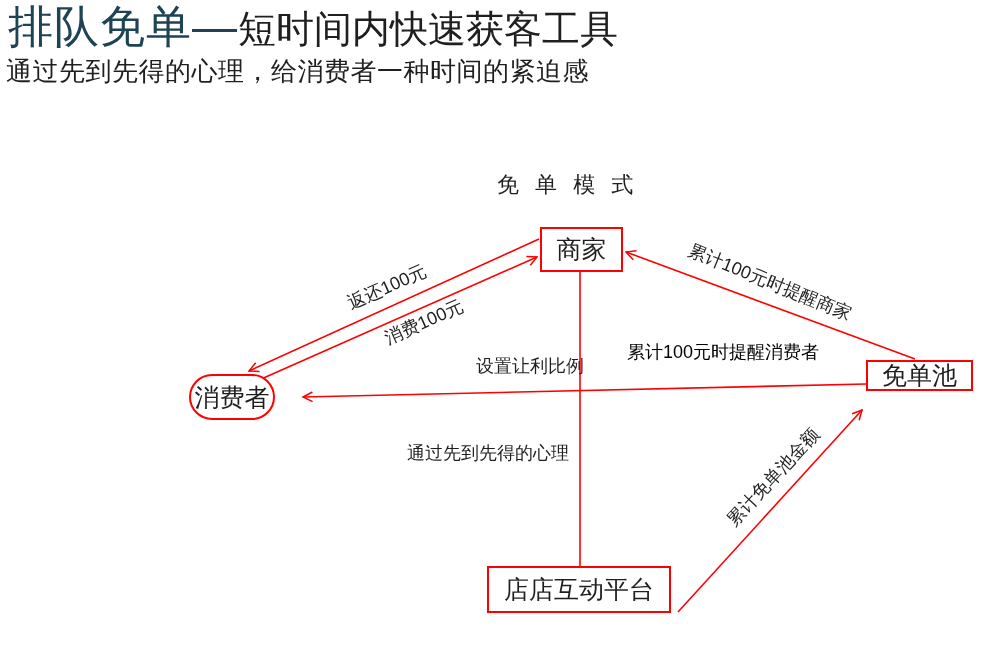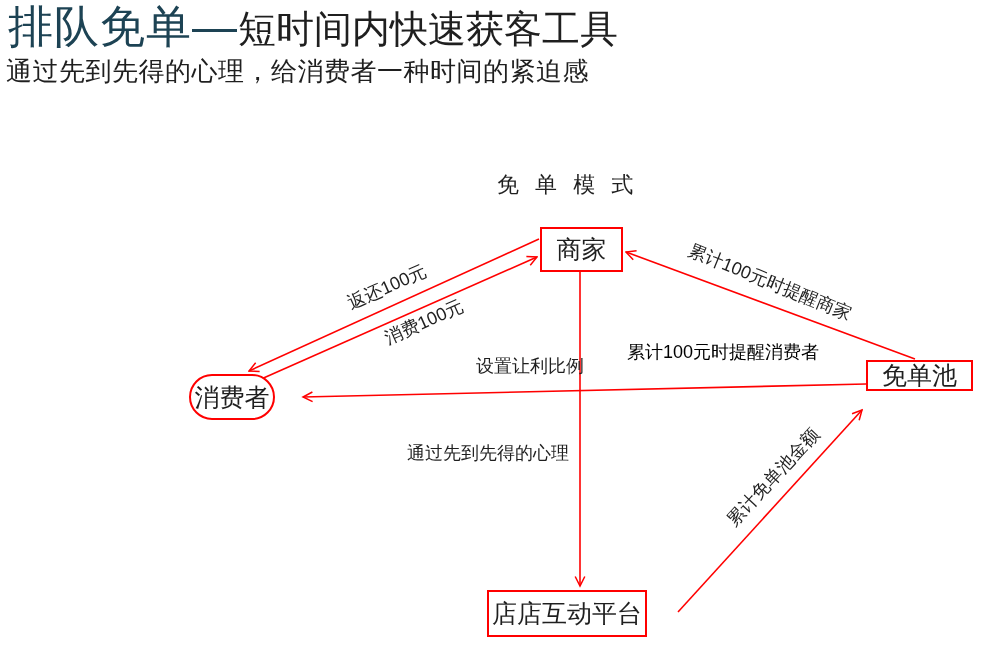--- a/index.html
+++ b/index.html
@@ -108,21 +108,21 @@
         <line x1="915" y1="359" x2="626" y2="252" stroke="#ff0000" stroke-width="1.6" marker-end="url(#arrow)"></line>
         <line x1="866" y1="384" x2="303" y2="397" stroke="#ff0000" stroke-width="1.6" marker-end="url(#arrow)"></line>
         <line x1="580" y1="272" x2="580" y2="586" stroke="#ff0000" stroke-width="1.6" marker-end="url(#arrow)"></line>
         <line x1="678" y1="612" x2="862" y2="410" stroke="#ff0000" stroke-width="1.6" marker-end="url(#arrow)"></line>
       </svg>
 
     <div>
         <div class="node" style="left: 540px; top: 227px; width: 83px; height: 45px; border-color: rgb(255, 0, 0); color: rgb(31, 31, 31);">商家</div>
         <div class="node" style="left: 189px; top: 374px; width: 86px; height: 46px; border-color: rgb(255, 0, 0); color: rgb(31, 31, 31); border-radius: 23px;">消费者</div>
         <div class="node" style="left: 866px; top: 360px; width: 107px; height: 31px; border-color: rgb(255, 0, 0); color: rgb(31, 31, 31);">免单池</div>
-        <div class="node" style="left: 487px; top: 590px; width: 160px; height: 47px; border-color: rgb(255, 0, 0); color: rgb(31, 31, 31);">店店互动平台</div>
+        <div class="node" style="left: 487px; top: 566px; width: 184px; height: 47px; border-color: rgb(255, 0, 0); color: rgb(31, 31, 31);">店店互动平台</div>
       </div>
     <div>
         <div class="edge-label" style="left: 387px; top: 287px; color: rgb(31, 31, 31); transform: translate(-50%, -50%) rotate(-24deg);">返还100元</div>
         <div class="edge-label" style="left: 424px; top: 322px; color: rgb(31, 31, 31); transform: translate(-50%, -50%) rotate(-24deg);">消费100元</div>
         <div class="edge-label" style="left: 770px; top: 282px; color: rgb(31, 31, 31); transform: translate(-50%, -50%) rotate(22deg);">累计100元时提醒商家</div>
         <div class="edge-label" style="left: 510px; top: 366px; color: rgb(31, 31, 31); transform: translate(-50%, -50%) rotate(0deg); margin-left: 20px;">设置让利比例</div>
         <div class="edge-label" style="left: 723px; top: 352px; color: #000000; transform: translate(-50%, -50%) rotate(0deg);">累计100元时提醒消费者</div>
         <div class="edge-label" style="left: 488px; top: 453px; color: rgb(31, 31, 31); transform: translate(-50%, -50%) rotate(0deg);">通过先到先得的心理</div>
         <div class="edge-label" style="left: 773px; top: 477px; color: rgb(31, 31, 31); transform: translate(-50%, -50%) rotate(-47deg);">累计免单池金额</div>
       </div>

